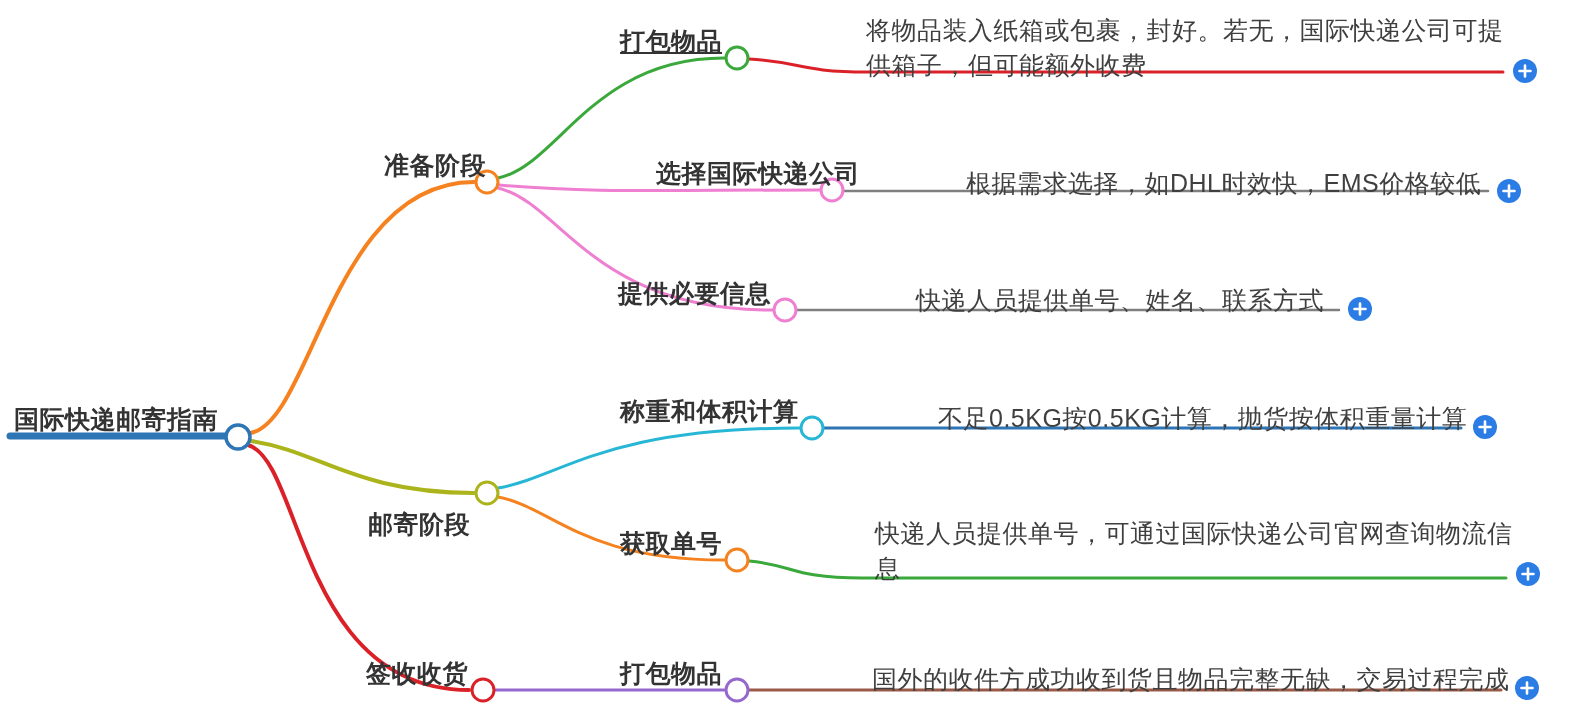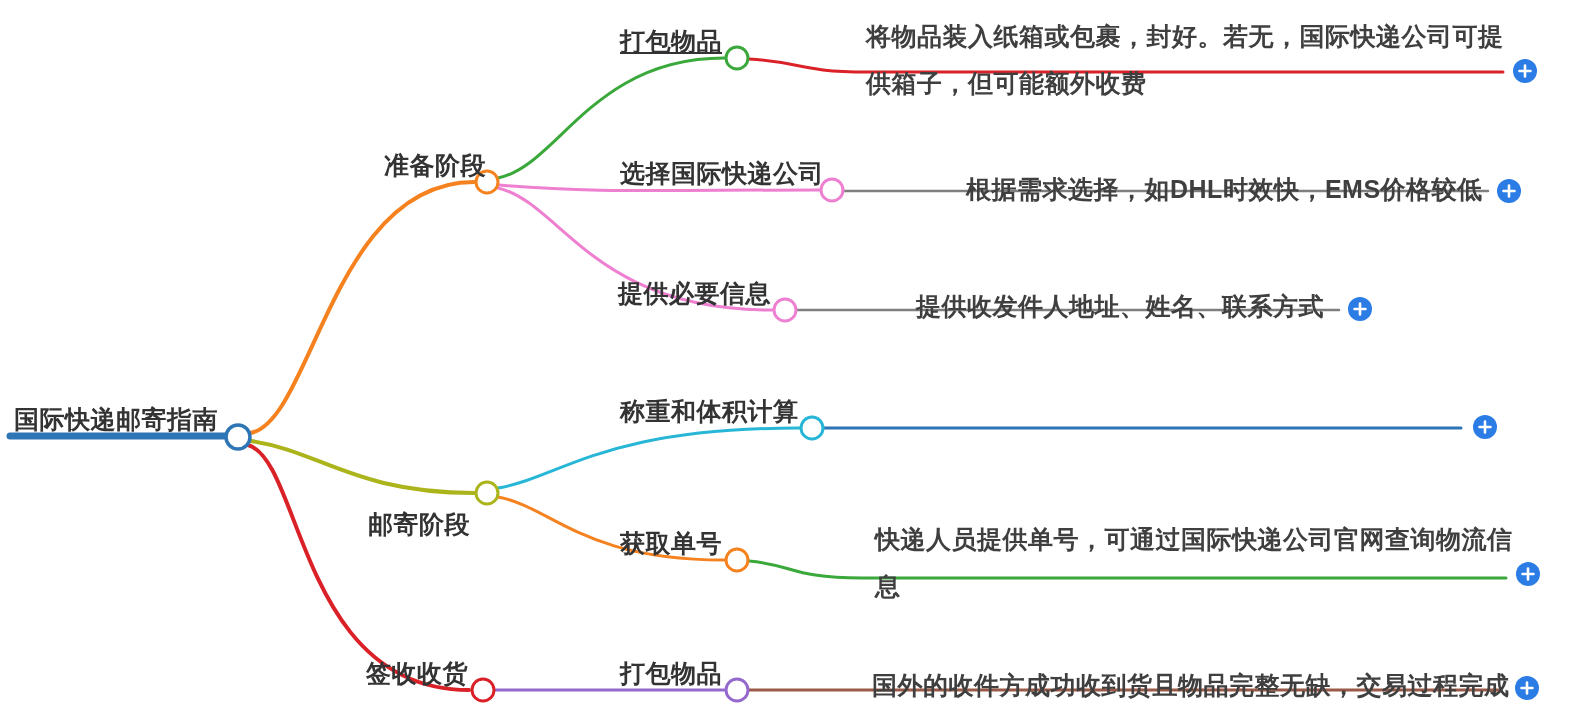--- a/index.html
+++ b/index.html
@@ -12,22 +12,22 @@
   }
   #edges{position:absolute;left:0;top:0;z-index:1;}
   .node-label{
     position:absolute;z-index:2;
     font-size:25px;font-weight:bold;color:#333333;
     white-space:nowrap;letter-spacing:0.5px;
     cursor:default;
   }
   .note-text{
     position:absolute;z-index:2;
-    font-size:25px;font-weight:700;color:#3f3f3f;
-    line-height:47px;letter-spacing:0.5px;
+    font-size:25px;font-weight:400;color:#3f3f3f;
+    line-height:35px;letter-spacing:0.5px;
     cursor:default;
   }
   .nowrap{white-space:nowrap;}
 </style>
 </head>
 <body>
 
 <div id="canvas">
 
   <svg id="edges" width="1575" height="712" viewBox="0 0 1575 712">
@@ -90,25 +90,26 @@
     </g>
   </svg>
 
   <div class="node-label" style="left:14px;top:403px;">国际快递邮寄指南</div>
 
   <div class="node-label" style="left:384px;top:149px;">准备阶段</div>
   <div class="node-label" style="left:368px;top:460px;margin-top:48px;">邮寄阶段</div>
   <div class="node-label" style="left:366px;top:657px;text-align:center;">签收收货</div>
 
   <div class="node-label" style="left:620px;top:25px;text-decoration:underline;">打包物品</div>
-  <div class="node-label" style="left:620px;top:157px;">选择国际快递公司</div>
+  <div class="node-label" style="left:656px;top:157px;">选择国际快递公司</div>
   <div class="node-label" style="left:618px;top:277px;">提供必要信息</div>
   <div class="node-label" style="left:620px;top:395px;">称重和体积计算</div>
   <div class="node-label" style="left:620px;top:527px;">获取单号</div>
   <div class="node-label" style="left:620px;top:657px;">打包物品</div>
 
   <div class="note-text" style="left:866px;top:13px;width:645px;">将物品装入纸箱或包裹，封好。若无，国际快递公司可提供箱子，但可能额外收费</div>
   <div class="note-text nowrap" style="left:966px;top:166px;">根据需求选择，如DHL时效快，EMS价格较低</div>
-  <div class="note-text nowrap" style="left:916px;top:283px;">提供收发件人地址、姓名、联系方式</div>
+  <div class="note-text nowrap" style="left:916px;top:283px;">快递人员提供单号、姓名、联系方式</div>
+  <div class="note-text nowrap" style="left:938px;top:401px;">不足0.5KG按0.5KG计算，抛货按体积重量计算</div>
   <div class="note-text" style="left:859px;top:516px;width:648px;margin-left:16px;">快递人员提供单号，可通过国际快递公司官网查询物流信息</div>
   <div class="note-text nowrap" style="left:872px;top:662px;">国外的收件方成功收到货且物品完整无缺，交易过程完成</div>
 
 </div>
 
 </body></html>

